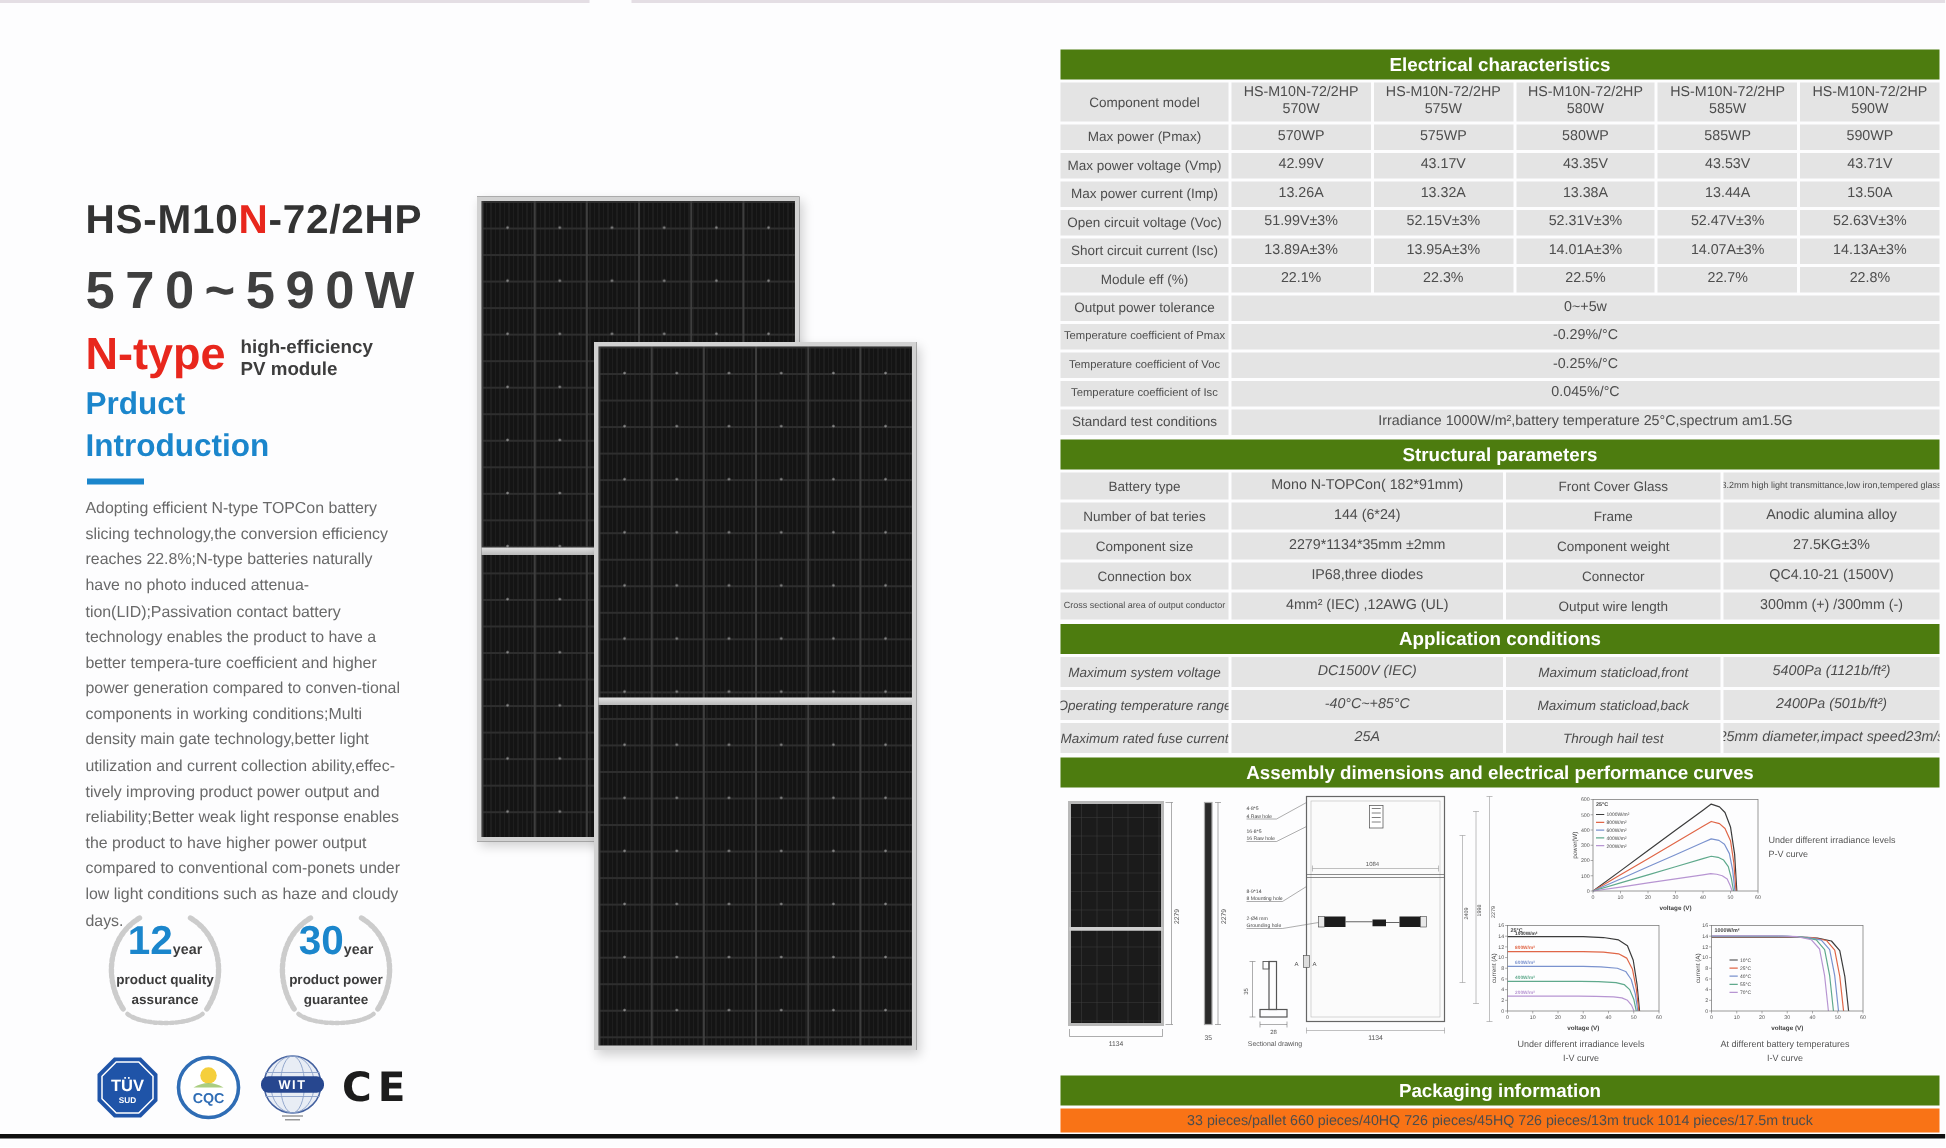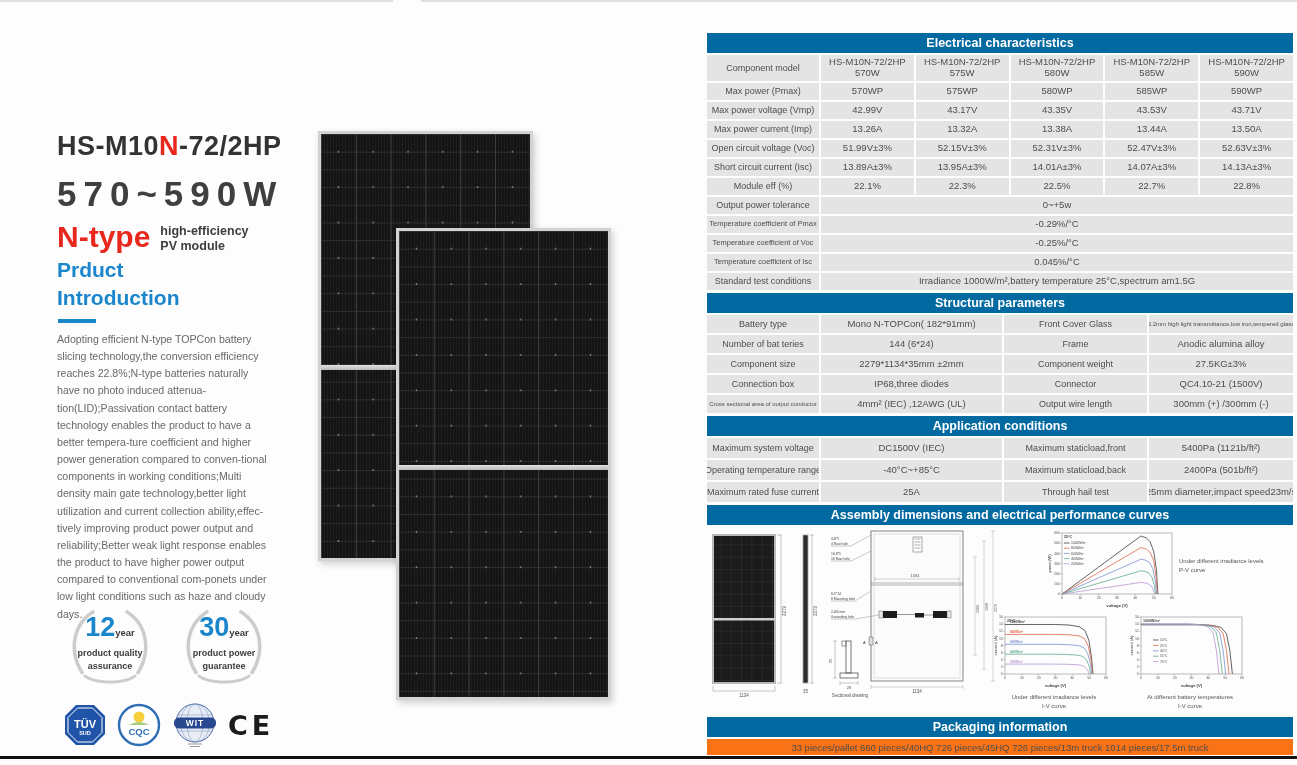--- a/index.html
+++ b/index.html
@@ -44,26 +44,26 @@
       repeating-linear-gradient(90deg, rgba(255,255,255,.045) 0 1px, transparent 1px 3px);
     background-size: 34.8px 35.4px, 34.8px 100%, 100% 17.7px, 100% 100%;
     box-shadow:2px 3px 7px rgba(0,0,0,.18);
   }
   .panel .divider { position:absolute; left:0; width:100%; height:5px; background:linear-gradient(#e2e2e2,#b9b9b9); }
   #panelA { left:318px; top:131px; width:215px; height:430px; }
   #panelB { left:396px; top:228px; width:215px; height:472px; }
 
   
   #rightcol { position:absolute; left:707px; top:33px; width:586px; }
-  .hdr { height:20px; background:#0369a1; color:#fff; font-weight:bold; font-size:12.5px;
+  .hdr { height:20px; background:#4d7c0f; color:#fff; font-weight:bold; font-size:12.5px;
          display:flex; align-items:center; justify-content:center; margin-bottom:2px; }
   .grid { display:grid; gap:2px; margin-bottom:3px; }
   .egrid { grid-template-columns:112px repeat(5,1fr); grid-template-rows:26px; grid-auto-rows:17px; }
   .sgrid { grid-template-columns:112px 181px 143px 1fr; grid-auto-rows:18px; }
-  .agrid { grid-template-columns:112px 181px 143px 1fr; grid-auto-rows:20px; }
+  .agrid { grid-template-columns:112px 181px 143px 1fr; grid-auto-rows:20px;font-style:italic; }
   .cell { background:#e4e4e4; color:#4d4d4d; font-size:9.5px; display:flex; align-items:center; justify-content:center;
           text-align:center; line-height:1.15; overflow:hidden; white-space:nowrap; }
   .cell.lbl { font-size:9px; }
   .cell.sm  { font-size:7.5px; }
   .cell.xs  { font-size:6px; }
   .cell.span5 { grid-column:2 / 7; }
   .pack-row { height:16px; background:#f97316; color:#4d4d4d; font-size:9.5px; display:flex; align-items:center; justify-content:center; }
 
   
   #diagrams { position:relative; height:188px; margin-bottom:2px; }

